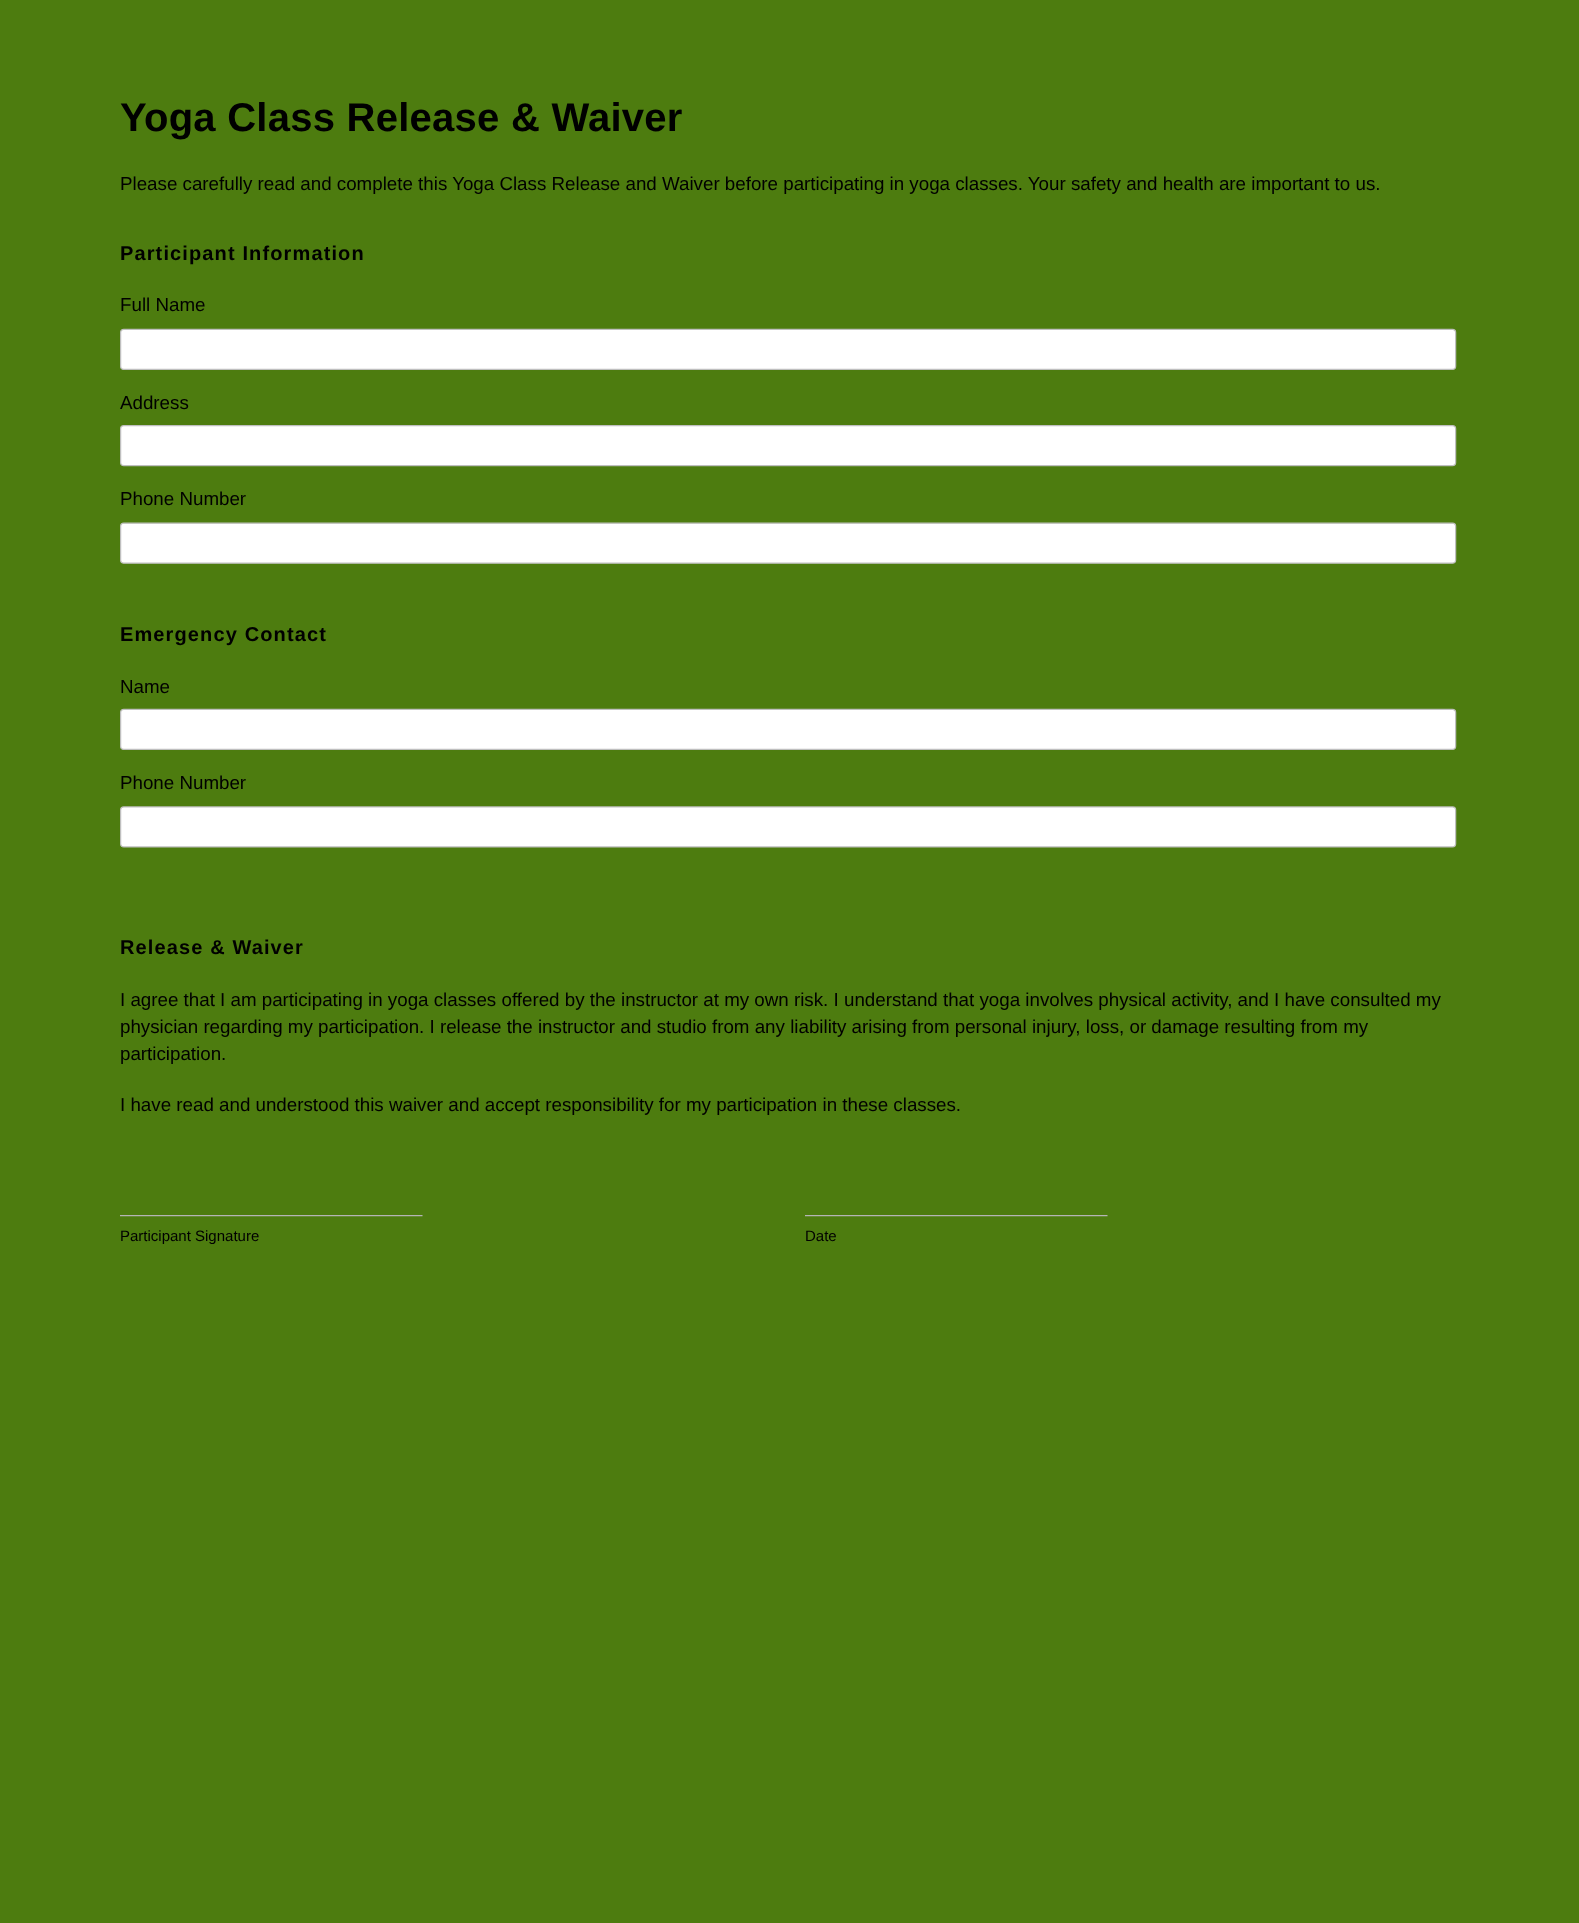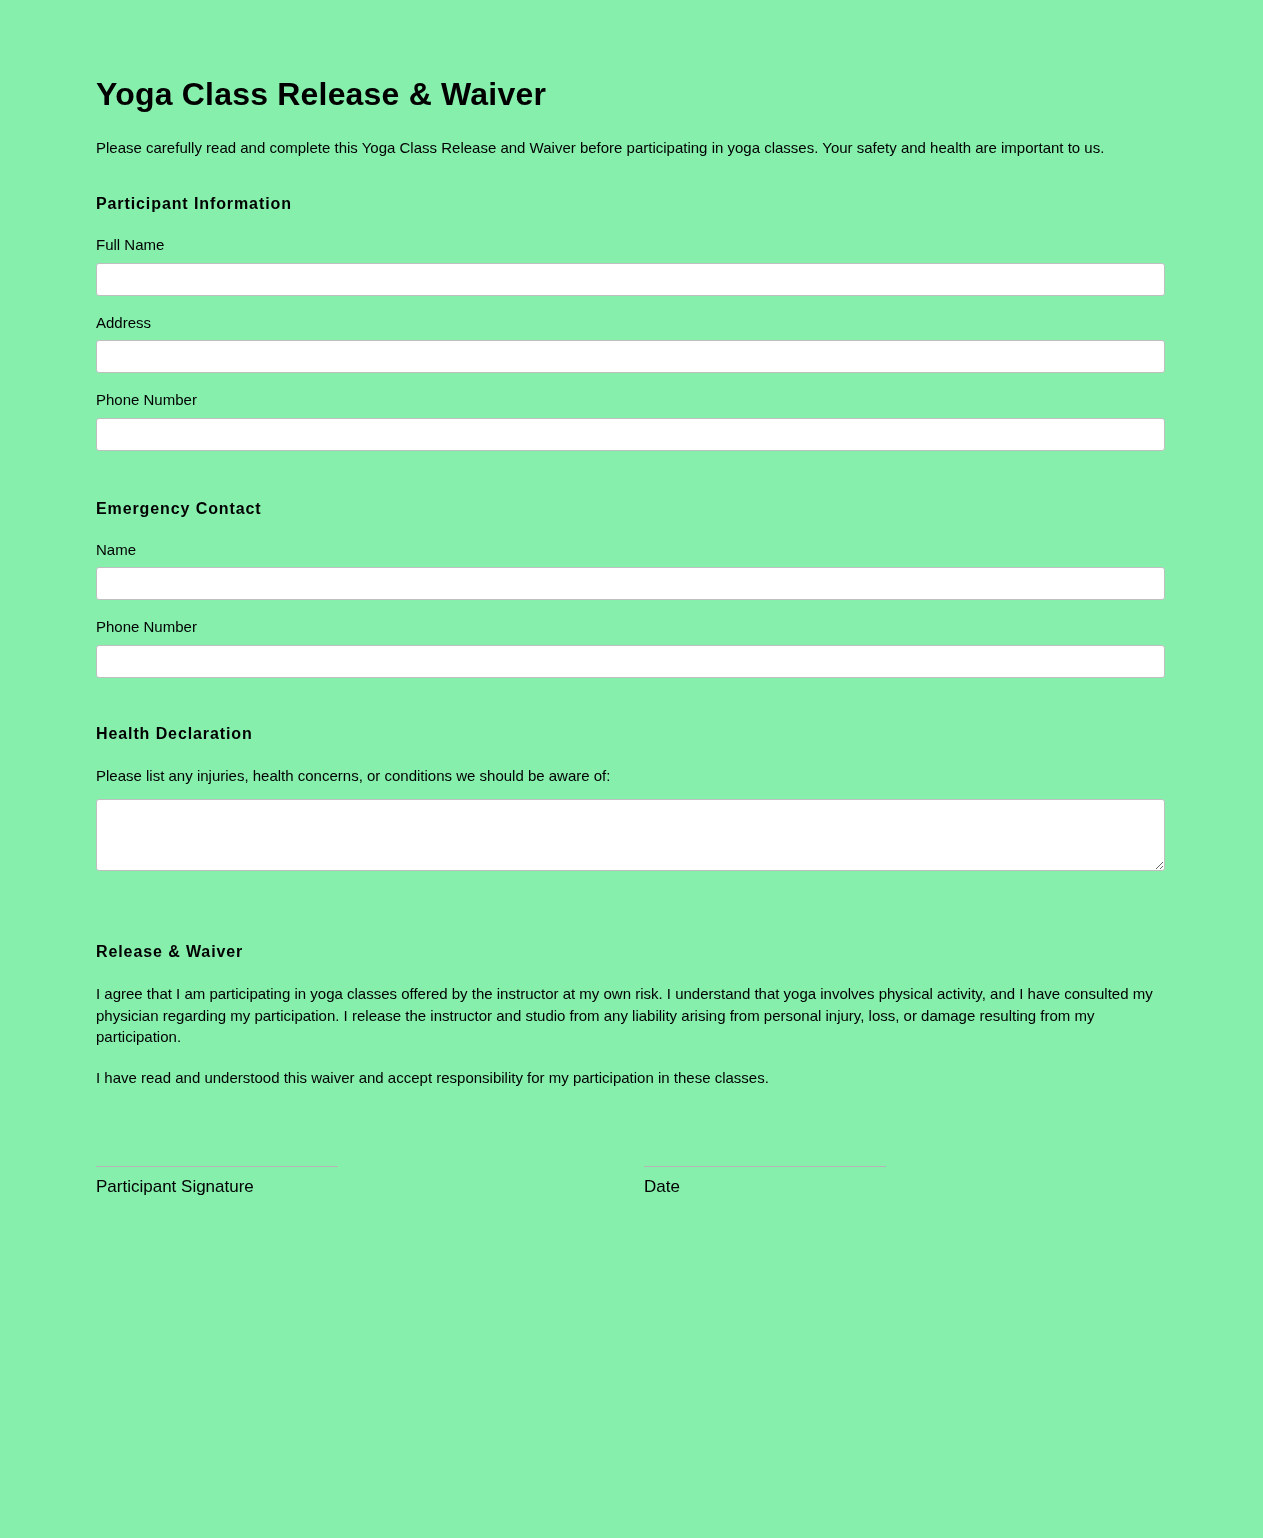--- a/index.html
+++ b/index.html
@@ -13,21 +13,21 @@
     min-height: 1538px;
     font-family: "Liberation Sans", sans-serif;
     color: #000000;
     -webkit-font-smoothing: antialiased;
   }
   .page {
     box-sizing: border-box;
     width: 1263px;
     min-height: 1538px;
     padding: 76px 98px 0 96px;
-    background: #86efac;
+    background: #4d7c0f;
   }
   .doc-title {
     font-size: 32px;
     font-weight: bold;
     line-height: 1.15;
     letter-spacing: 0.2px;
     margin: 0 0 24px 0;
     color: #000;
   }
   .intro {
@@ -117,21 +117,21 @@
   }
   .signature-block.date-block {
     margin-left: 306px;
   }
   .signature-line {
     height: 0;
     border-top: 1px solid #b5b5b5;
     margin-bottom: 9px;
   }
   .signature-caption {
-    font-size: 17px;
+    font-size: 12px;
     line-height: 1.3;
     color: #000;
   }
   .bottom-spacer { height: 210px; }
 </style>
 </head>
 <body>
 
 <div class="page">
 
@@ -166,25 +166,20 @@
       <label class="field-label">Name</label>
       <input class="text-input" type="text" value="" style="">
     </div>
 
     <div class="field">
       <label class="field-label">Phone Number</label>
       <input class="text-input" type="text" value="" style="">
     </div>
   </section>
 
-  <section class="section health">
-    <h2 class="section-heading">Health Declaration</h2>
-    <p class="helper-text">Please list any injuries, health concerns, or conditions we should be aware of:</p>
-    <textarea class="text-area" placeholder="" style=""></textarea>
-  </section>
 
   <section class="section release">
     <h2 class="section-heading">Release &amp; Waiver</h2>
     <p class="body-paragraph">I agree that I am participating in yoga classes offered by the instructor at my own risk. I understand that yoga involves physical activity, and I have consulted my physician regarding my participation. I release the instructor and studio from any liability arising from personal injury, loss, or damage resulting from my participation.</p>
     <p class="body-paragraph">I have read and understood this waiver and accept responsibility for my participation in these classes.</p>
   </section>
 
   <div class="signature-row">
     <div class="signature-block">
       <div class="signature-line"></div>

